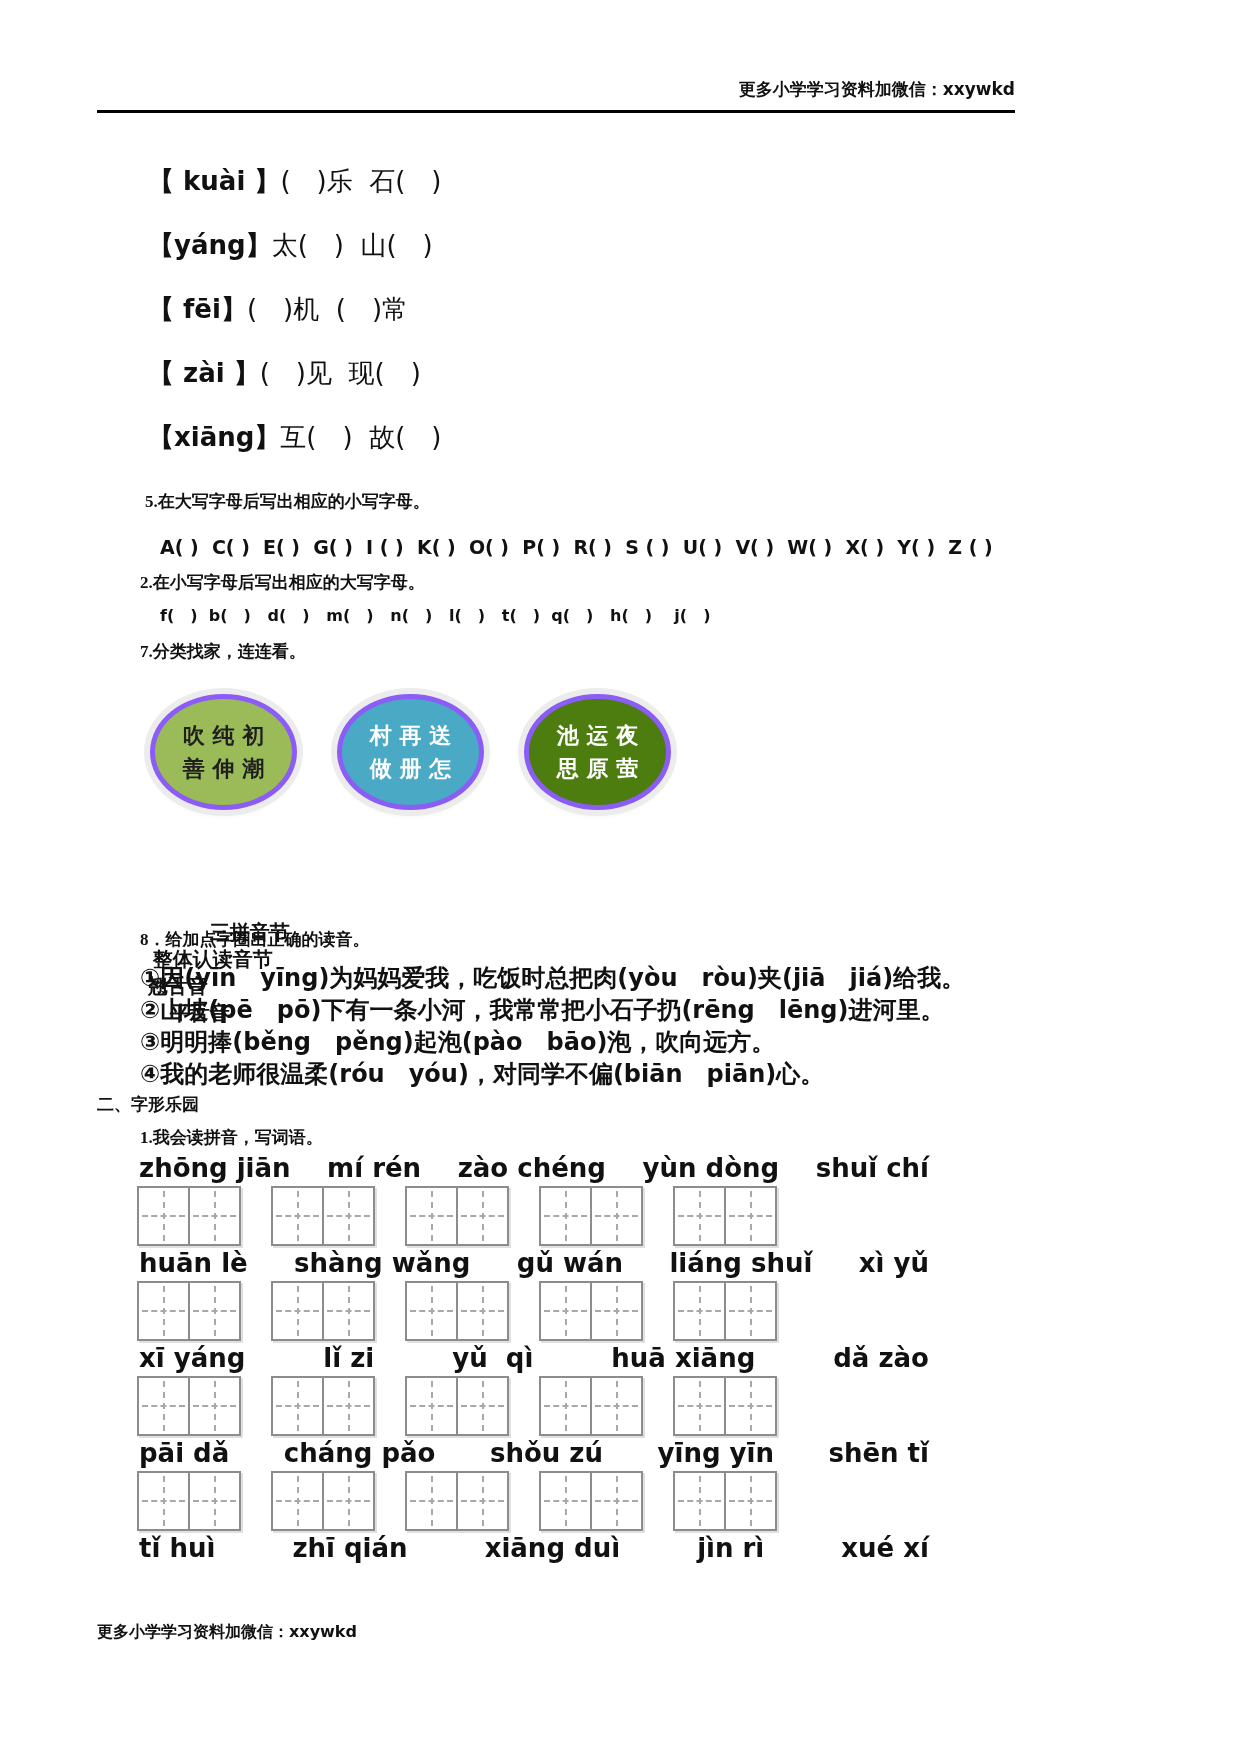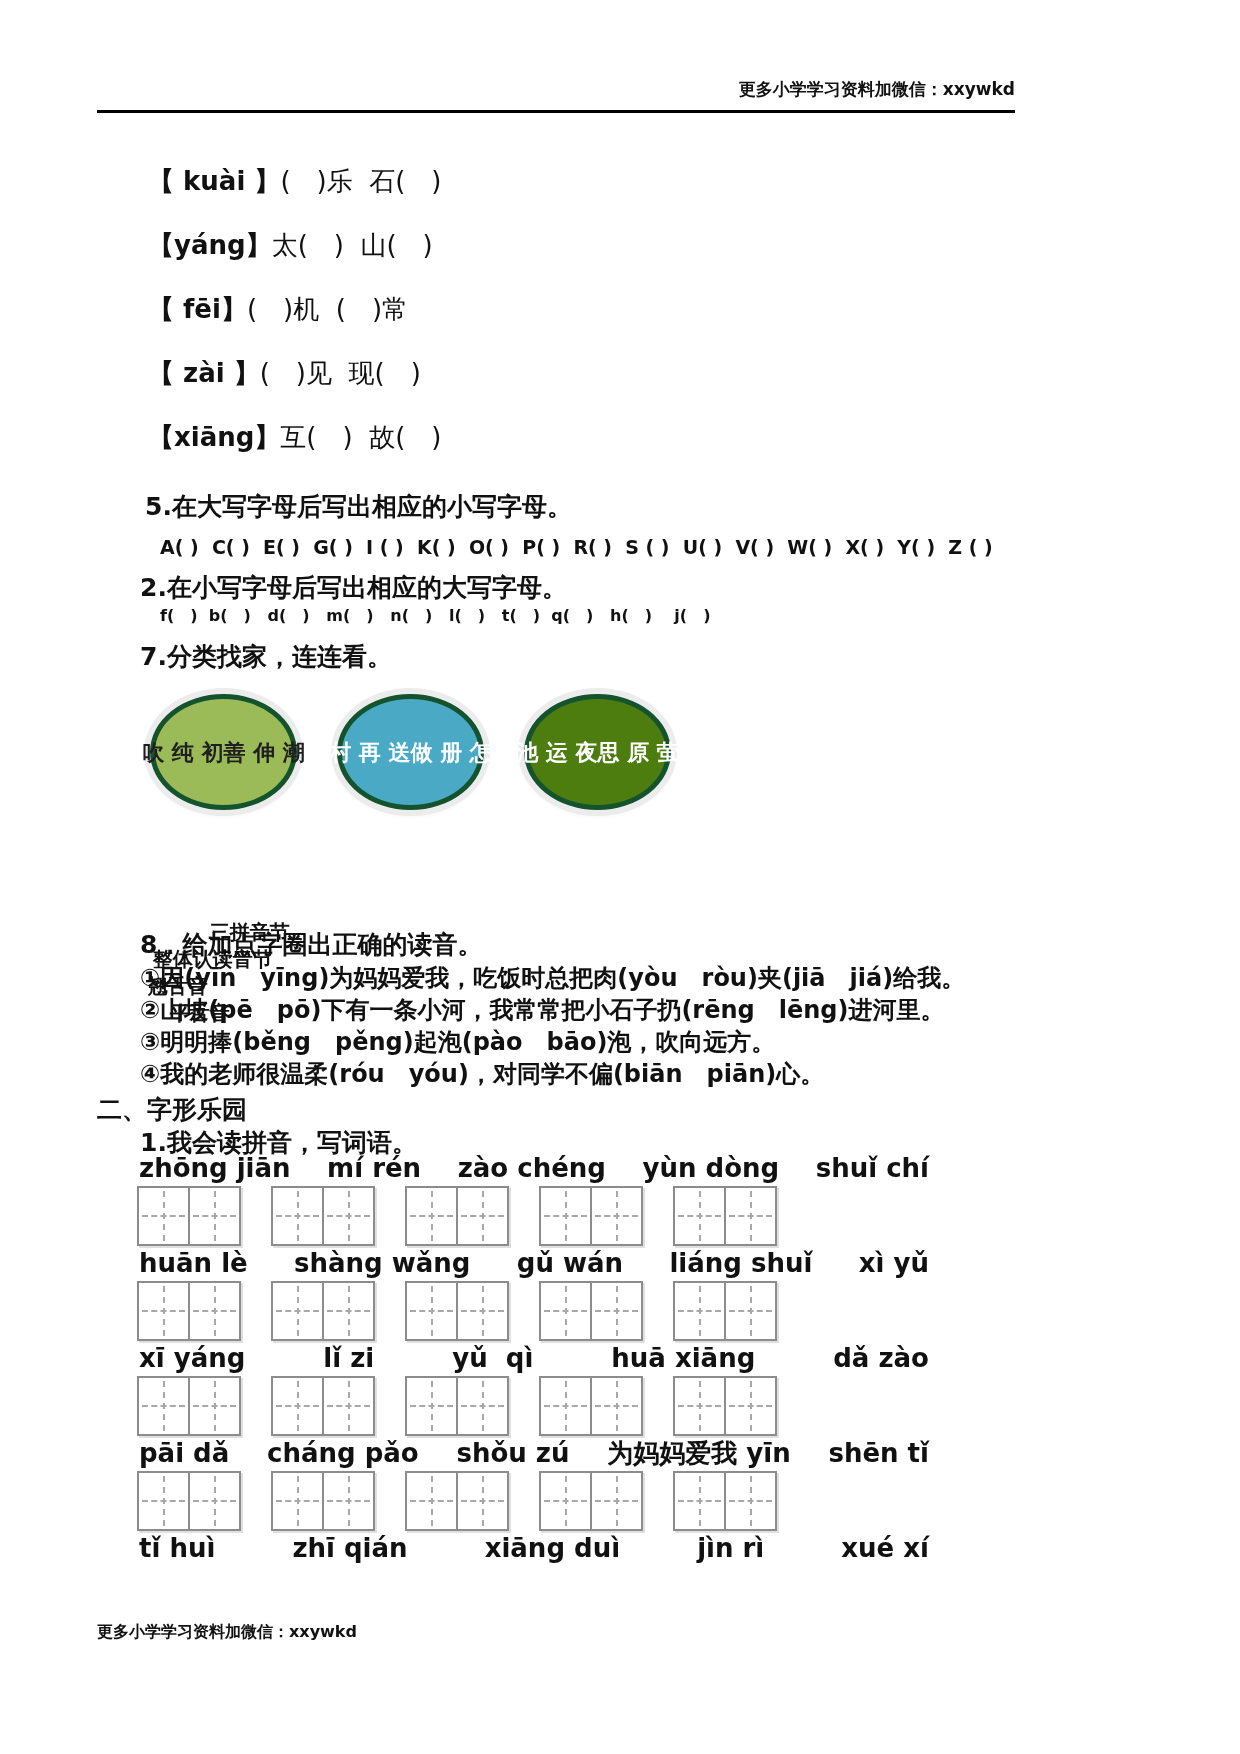--- a/index.html
+++ b/index.html
@@ -22,32 +22,32 @@
     background:#000;
   }
   
   .fills { position:absolute; top:166px; left:148px; }
   .fill-line {
     height:30px; line-height:30px; margin-bottom:34px;
     font-size:26px; font-weight:500; white-space:pre;
   }
   .bracket { font-weight:600; }
   
-  .sec-title { position:absolute; font-size:25px; font-weight:bold; white-space:pre; }
+  .sec-title { position:absolute; font-size:17px; font-weight:bold; white-space:pre;font-family:Liberation Serif, serif; }
   .letters-row { position:absolute; font-weight:600; white-space:pre; }
   
   .bubble-row {
     position:absolute; top:694px; left:150px;
     display:flex; gap:40px;
   }
   .bubble {
     width:147px; height:116px; border-radius:50%;
-    display:flex; flex-direction:row; align-items:center; justify-content:center;
+    display:flex; flex-direction:column; align-items:center; justify-content:center;
     font-size:22px; font-weight:600; line-height:33px; white-space:pre;
-    border:5px solid #14532d;
+    border:5px solid #8b5cf6;
     box-shadow:0 0 0 6px #ececec, 0 4px 6px rgba(0,0,0,0.10);
   }
   .cat-row { position:absolute; top:895px; left:97px; width:918px; font-size:20px; font-weight:bold; white-space:pre; }
   .cat-row span { display:inline-block; }
   .cat-0 { margin-left:85px; }
   .cat-1 { margin-left:28px;font-family:Liberation Serif, serif; }
   .cat-2 { margin-left:23px; }
   .cat-3 { margin-left:45px; }
   
   .sentences { position:absolute; top:962px; left:140px; width:1000px; }
@@ -231,21 +231,21 @@
       <div class="tian-grid">
           <div class="tian-cell"></div>
           <div class="tian-cell"></div>
         </div>
     </div>
 
     <div class="pinyin-row">
       <span>pāi dǎ</span>
       <span>cháng pǎo</span>
       <span>shǒu zú</span>
-      <span>为妈妈爱我 yīn</span>
+      <span>yīng yīn</span>
       <span>shēn tǐ</span>
     </div>
     <div class="grid-row">
       <div class="tian-grid">
           <div class="tian-cell"></div>
           <div class="tian-cell"></div>
         </div>
       <div class="tian-grid">
           <div class="tian-cell"></div>
           <div class="tian-cell"></div>

